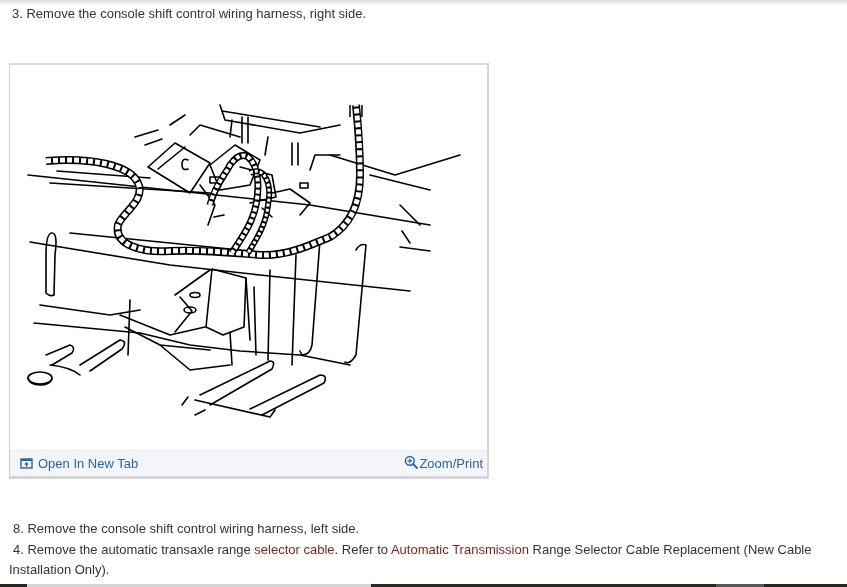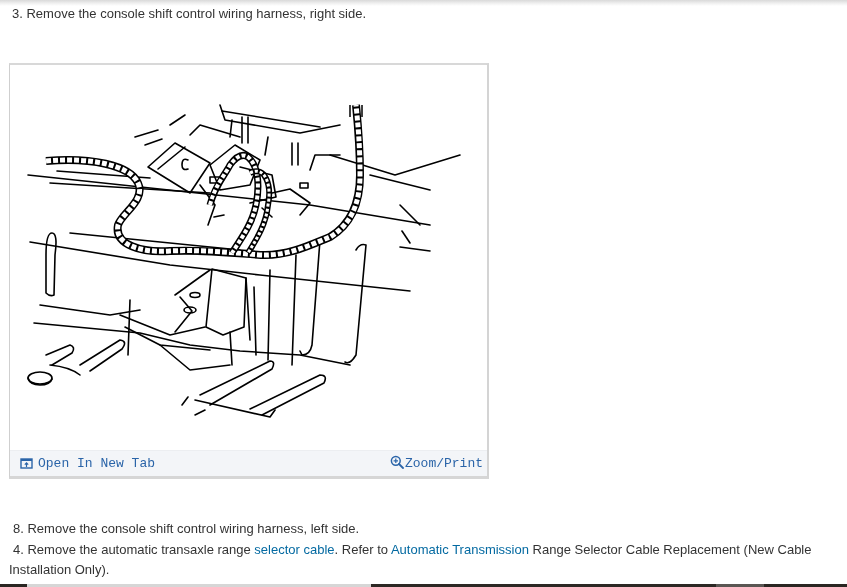--- a/index.html
+++ b/index.html
@@ -37,36 +37,35 @@
       position: absolute;
       left: 9px;
       top: 540px;
       width: 838px;
       font-size: 13px;
       line-height: 20px;
       color: #333333;
       text-indent: 4px;
     }
     a.link {
-      color: #0369a1;
+      color: #7f1d1d;
       text-decoration: none;
     }
     .figure {
       position: absolute;
       left: 9px;
       top: 63px;
       width: 480px;
       height: 416px;
       border: 1px solid #cfcfcf;
       border-right: 3px solid #d4d4d4;
       border-bottom: 3px solid #d6d6d6;
       border-top: 2px solid #d8d8d8;
       background: #ffffff;
       box-sizing: border-box;
-      font-family: Liberation Mono, monospace;
     }
     .figure-image {
       position: absolute;
       left: 0; top: 0;
       width: 477px;
       height: 388px;
       background: #ffffff;
     }
     .figure-image svg { display: block; }
     .figure-footer {

